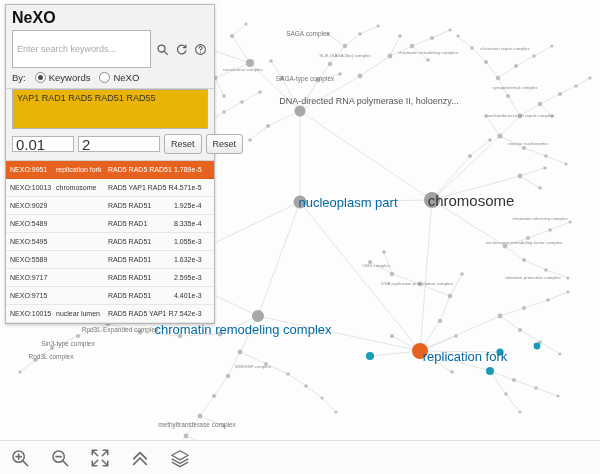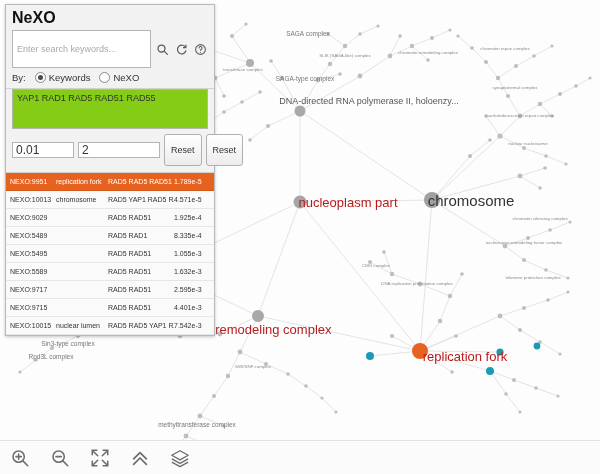--- a/index.html
+++ b/index.html
@@ -30,21 +30,21 @@
   .netlabel {
     position: absolute;
     color: #4a4a4a;
     white-space: nowrap;
     transform: translate(-50%, -50%);
     pointer-events: none;
   }
   .netlabel.tiny { font-size: 4.4px; color: #8a8a8a; }
   .netlabel.small { font-size: 6.5px; color: #777; }
   .netlabel.med { font-size: 9px; color: #555; }
-  .netlabel.big { font-size: 13px; color: #b91c1c; }
+  .netlabel.big { font-size: 13px; color: #0369a1; }
   .netlabel.huge { font-size: 15px; color: #333; }
   
   #panel {
     position: absolute;
     left: 5px; top: 4px;
     width: 208px;
     background: #f2f2f2;
     border: 1px solid #b9b9b9;
     box-shadow: 0 1px 3px rgba(0,0,0,0.22);
     font-size: 10px;
@@ -113,48 +113,48 @@
     margin: 0 0 0 0;
   }
   #term-label {
     padding: 5px 6px 3px 6px;
     font-size: 10px;
     color: #222;
   }
   #term-box {
     margin: 0 6px 5px 6px;
     height: 40px;
-    background: #84cc16;
+    background: #eab308;
     border: 1px solid #b5b5b5;
     font-size: 9px;
     color: #333;
     padding: 3px 4px;
     box-sizing: border-box;
     overflow: hidden;
   }
   #controls-row {
     display: flex;
     align-items: center;
     gap: 4px;
     padding: 0 6px 6px 6px;
   }
   .ctrl-input {
     height: 16px;
     border: 1px solid #b5b5b5;
     background: #fff;
-    font-size: 12px;
+    font-size: 15px;
     color: #333;
     padding: 0 3px;
     box-sizing: border-box;
     font-family: "Liberation Sans", sans-serif;
   }
   #pval-input { width: 62px; }
   #count-input { width: 82px; }
   .btn {
-    height: 32px;
+    height: 20px;
     padding: 0 6px;
     font-size: 9px;
     border: 1px solid #b0b0b0;
     border-radius: 3px;
     background: linear-gradient(#ffffff, #ececec);
     color: #333;
     cursor: pointer;
     font-family: "Liberation Sans", sans-serif;
   }
   

